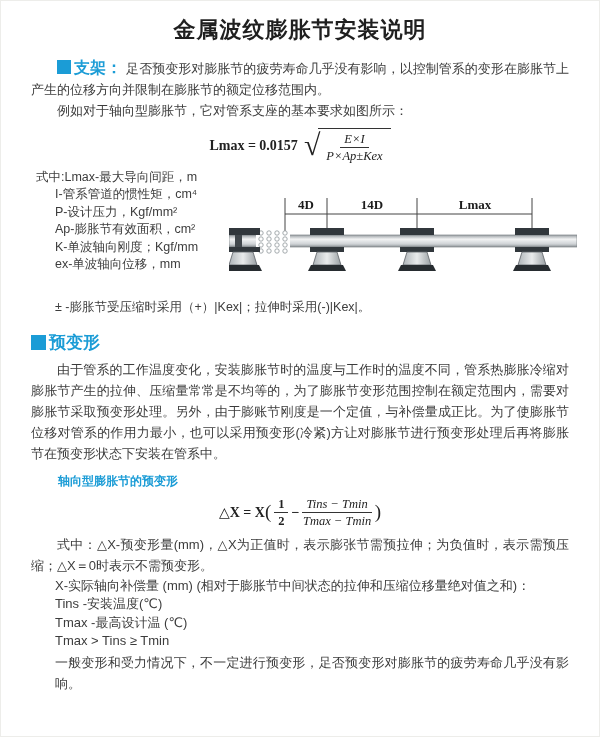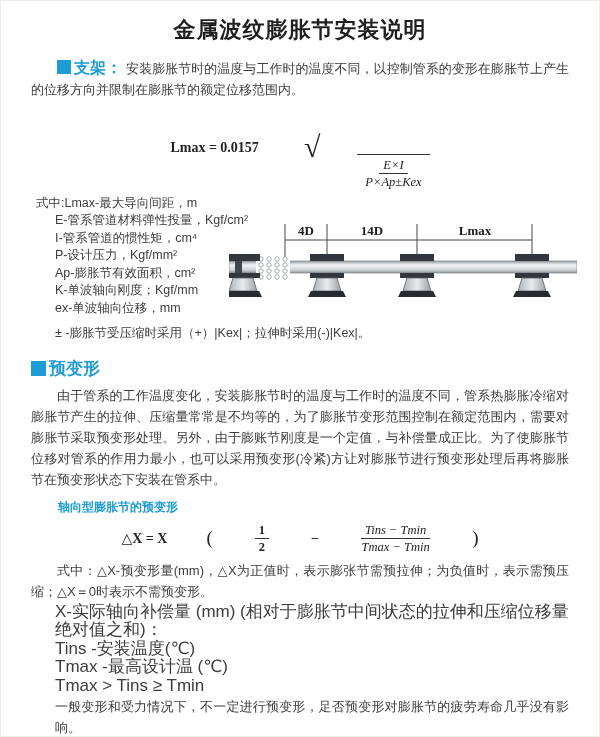--- a/index.html
+++ b/index.html
@@ -22,70 +22,70 @@
   .marker{
     display:inline-block;width:14px;height:14px;background:var(--accent);
     margin-right:3px;vertical-align:-1px;
   }
   .sec-head{color:var(--accent);font-size:16px;font-weight:bold;margin-right:4px;}
   .intro{ text-indent:2em; margin-top:2px;}
   
   .formula{
     display:flex;justify-content:center;align-items:center;
     font-family:"Liberation Serif","DejaVu Serif",serif;
-    font-size:14px;color:#222;margin:7px 0 5px 0;font-weight:bold;gap:39px;
+    font-size:14px;color:#222;margin:7px 0 5px 0;font-weight:bold;
   }
   .formula .it{font-style:italic;font-weight:normal;}
   .frac{display:inline-flex;flex-direction:column;align-items:center;line-height:1.15;font-size:12.5px;margin:0 3px;}
   .frac .num{padding:0 4px 1px 4px;border-bottom:1px solid #333;}
   .frac .den{padding-top:1px;}
   .sqrtsign{font-size:30px;font-weight:normal;line-height:1;position:relative;top:-1px;margin:0 -2px 0 6px;}
-  .radicand{border-top:1.6px solid #333;padding:2px 5px 0 5px;margin-top:47px;}
+  .radicand{border-top:1.6px solid #333;padding:2px 5px 0 5px;}
   .bigp{font-size:19px;font-weight:normal;position:relative;top:-1px;}
   
   .defs-wrap{position:relative;min-height:128px;margin-top:4px;}
   .defs{list-style:none;margin:0;padding:0;font-size:12.5px;line-height:17.5px;}
   .defs li{padding-left:24px;}
   .defs li.first{padding-left:5px;}
   .note-line{font-size:12.5px;line-height:19px;margin:1px 0 0 0;padding-left:24px;}
   .diagram{position:absolute;top:26px;right:-8px;}
   
   h2{font-size:17px;color:var(--accent);margin:14px 0 5px 0;font-weight:bold;display:flex;align-items:center;}
   h2 .marker{width:15px;height:15px;}
   h3{font-size:12px;color:var(--accent);font-weight:bold;margin:9px 0 3px 27px;}
-  .tlines{list-style:none;margin:1px 0;padding:0;font-size:17px;line-height:18.5px;}
+  .tlines{list-style:none;margin:1px 0;padding:0;font-size:13px;line-height:18.5px;}
   .tlines li{padding-left:24px;}
   .lastnote{padding-left:24px;text-indent:0;}
   svg text{font-family:"Liberation Serif","DejaVu Serif",serif;font-weight:bold;fill:#1c1c1c;}
 </style>
 </head>
 <body>
 
 <div class="page">
 
   <h1>金属波纹膨胀节安装说明</h1>
 
-  <p class="para intro"><span class="marker"></span><span class="sec-head">支架：</span><span>安装膨胀节时的温度与工作时的温度不同，以控制管系的变形在膨胀节上产生的位移方向并限制在膨胀节的额定位移范围内。</span></p>
+  <p class="para intro"><span class="marker"></span><span class="sec-head">支架：</span><span>足否预变形对膨胀节的疲劳寿命几乎没有影响，以控制管系的变形在膨胀节上产生的位移方向并限制在膨胀节的额定位移范围内。</span></p>
 
+  <p class="para indent">例如对于轴向型膨胀节，它对管系支座的基本要求如图所示：</p>
 
   <div class="formula">
     <span>Lmax = 0.0157</span>
     <span class="sqrtsign">√</span>
     <span class="radicand">
       <span class="frac it">
         <span class="num">E×I</span>
         <span class="den">P×Ap±Kex</span>
       </span>
     </span>
   </div>
 
   <div class="defs-wrap">
     <ul class="defs">
       <li class="first">式中:Lmax-最大导向间距，m</li>
-      <li>E-管系管道材料弹性投量，Kgf/cm²</li>
       <li>I-管系管道的惯性矩，cm⁴</li>
       <li>P-设计压力，Kgf/mm²</li>
       <li>Ap-膨胀节有效面积，cm²</li>
       <li>K-单波轴向刚度；Kgf/mm</li>
       <li>ex-单波轴向位移，mm</li>
     </ul>
 
     <svg class="diagram" width="348" height="88" viewBox="0 0 348 88">
       <defs>
         <linearGradient id="pipeGrad" x1="0" y1="0" x2="0" y2="1">

